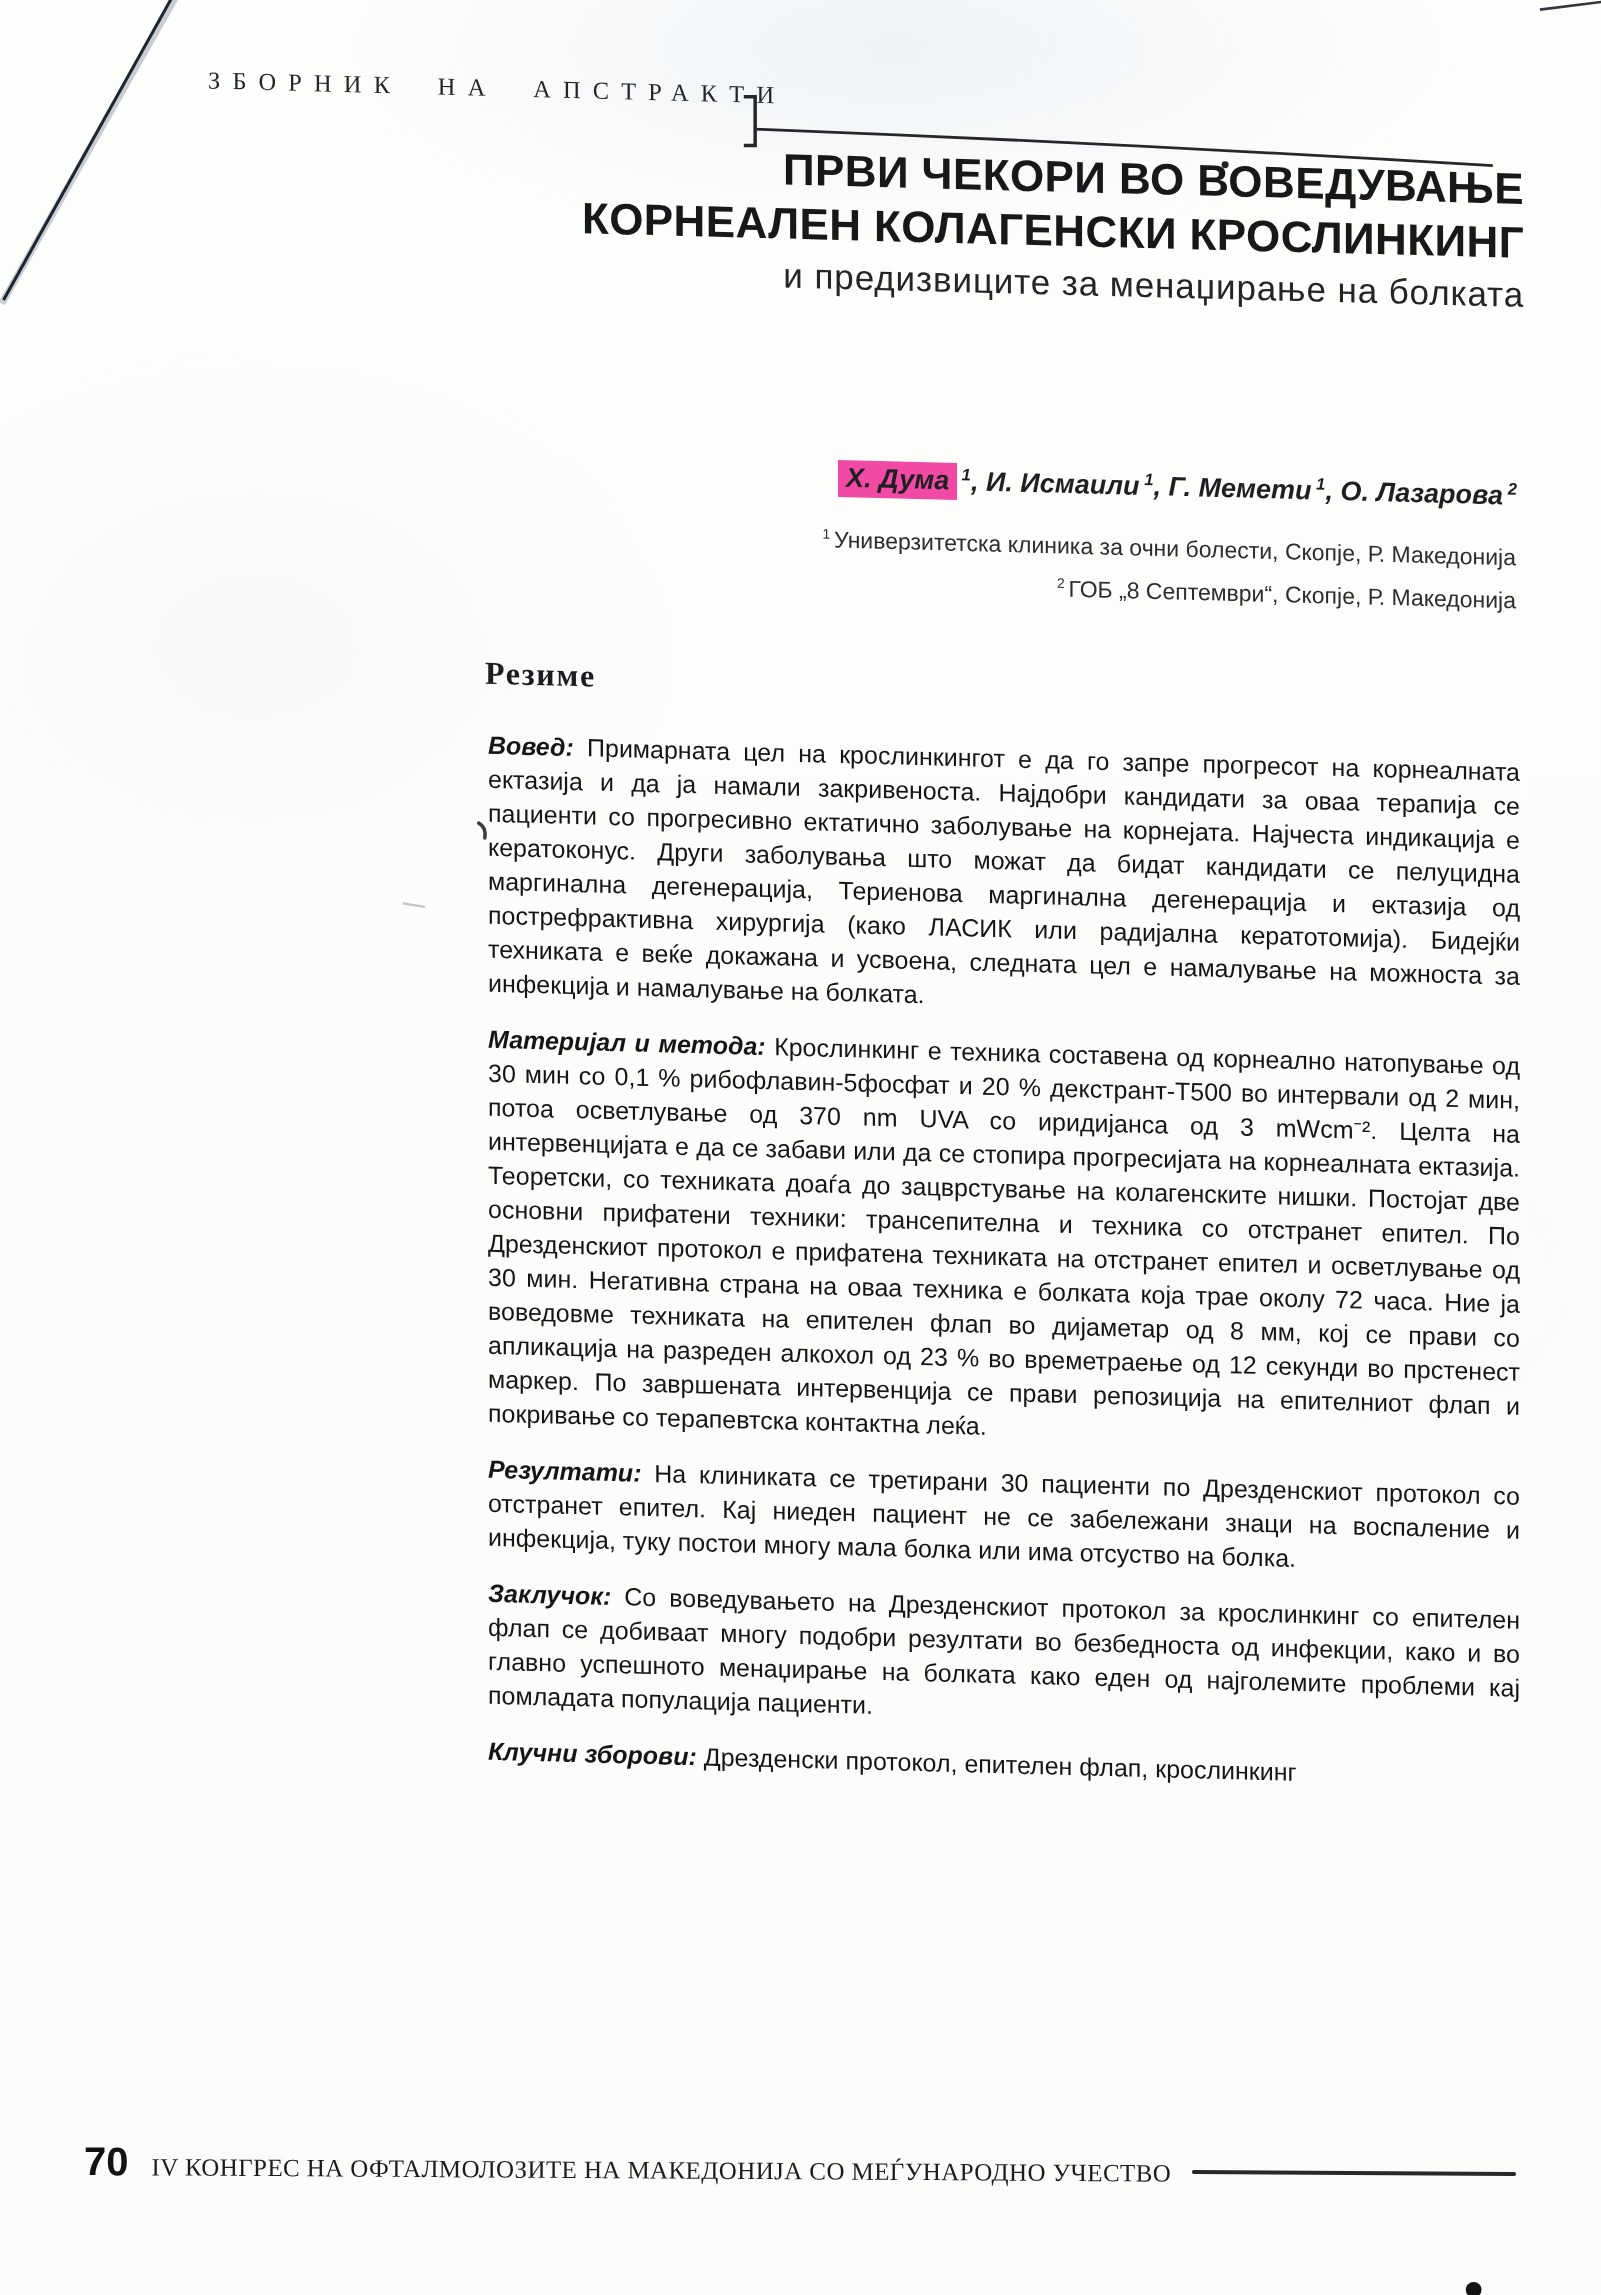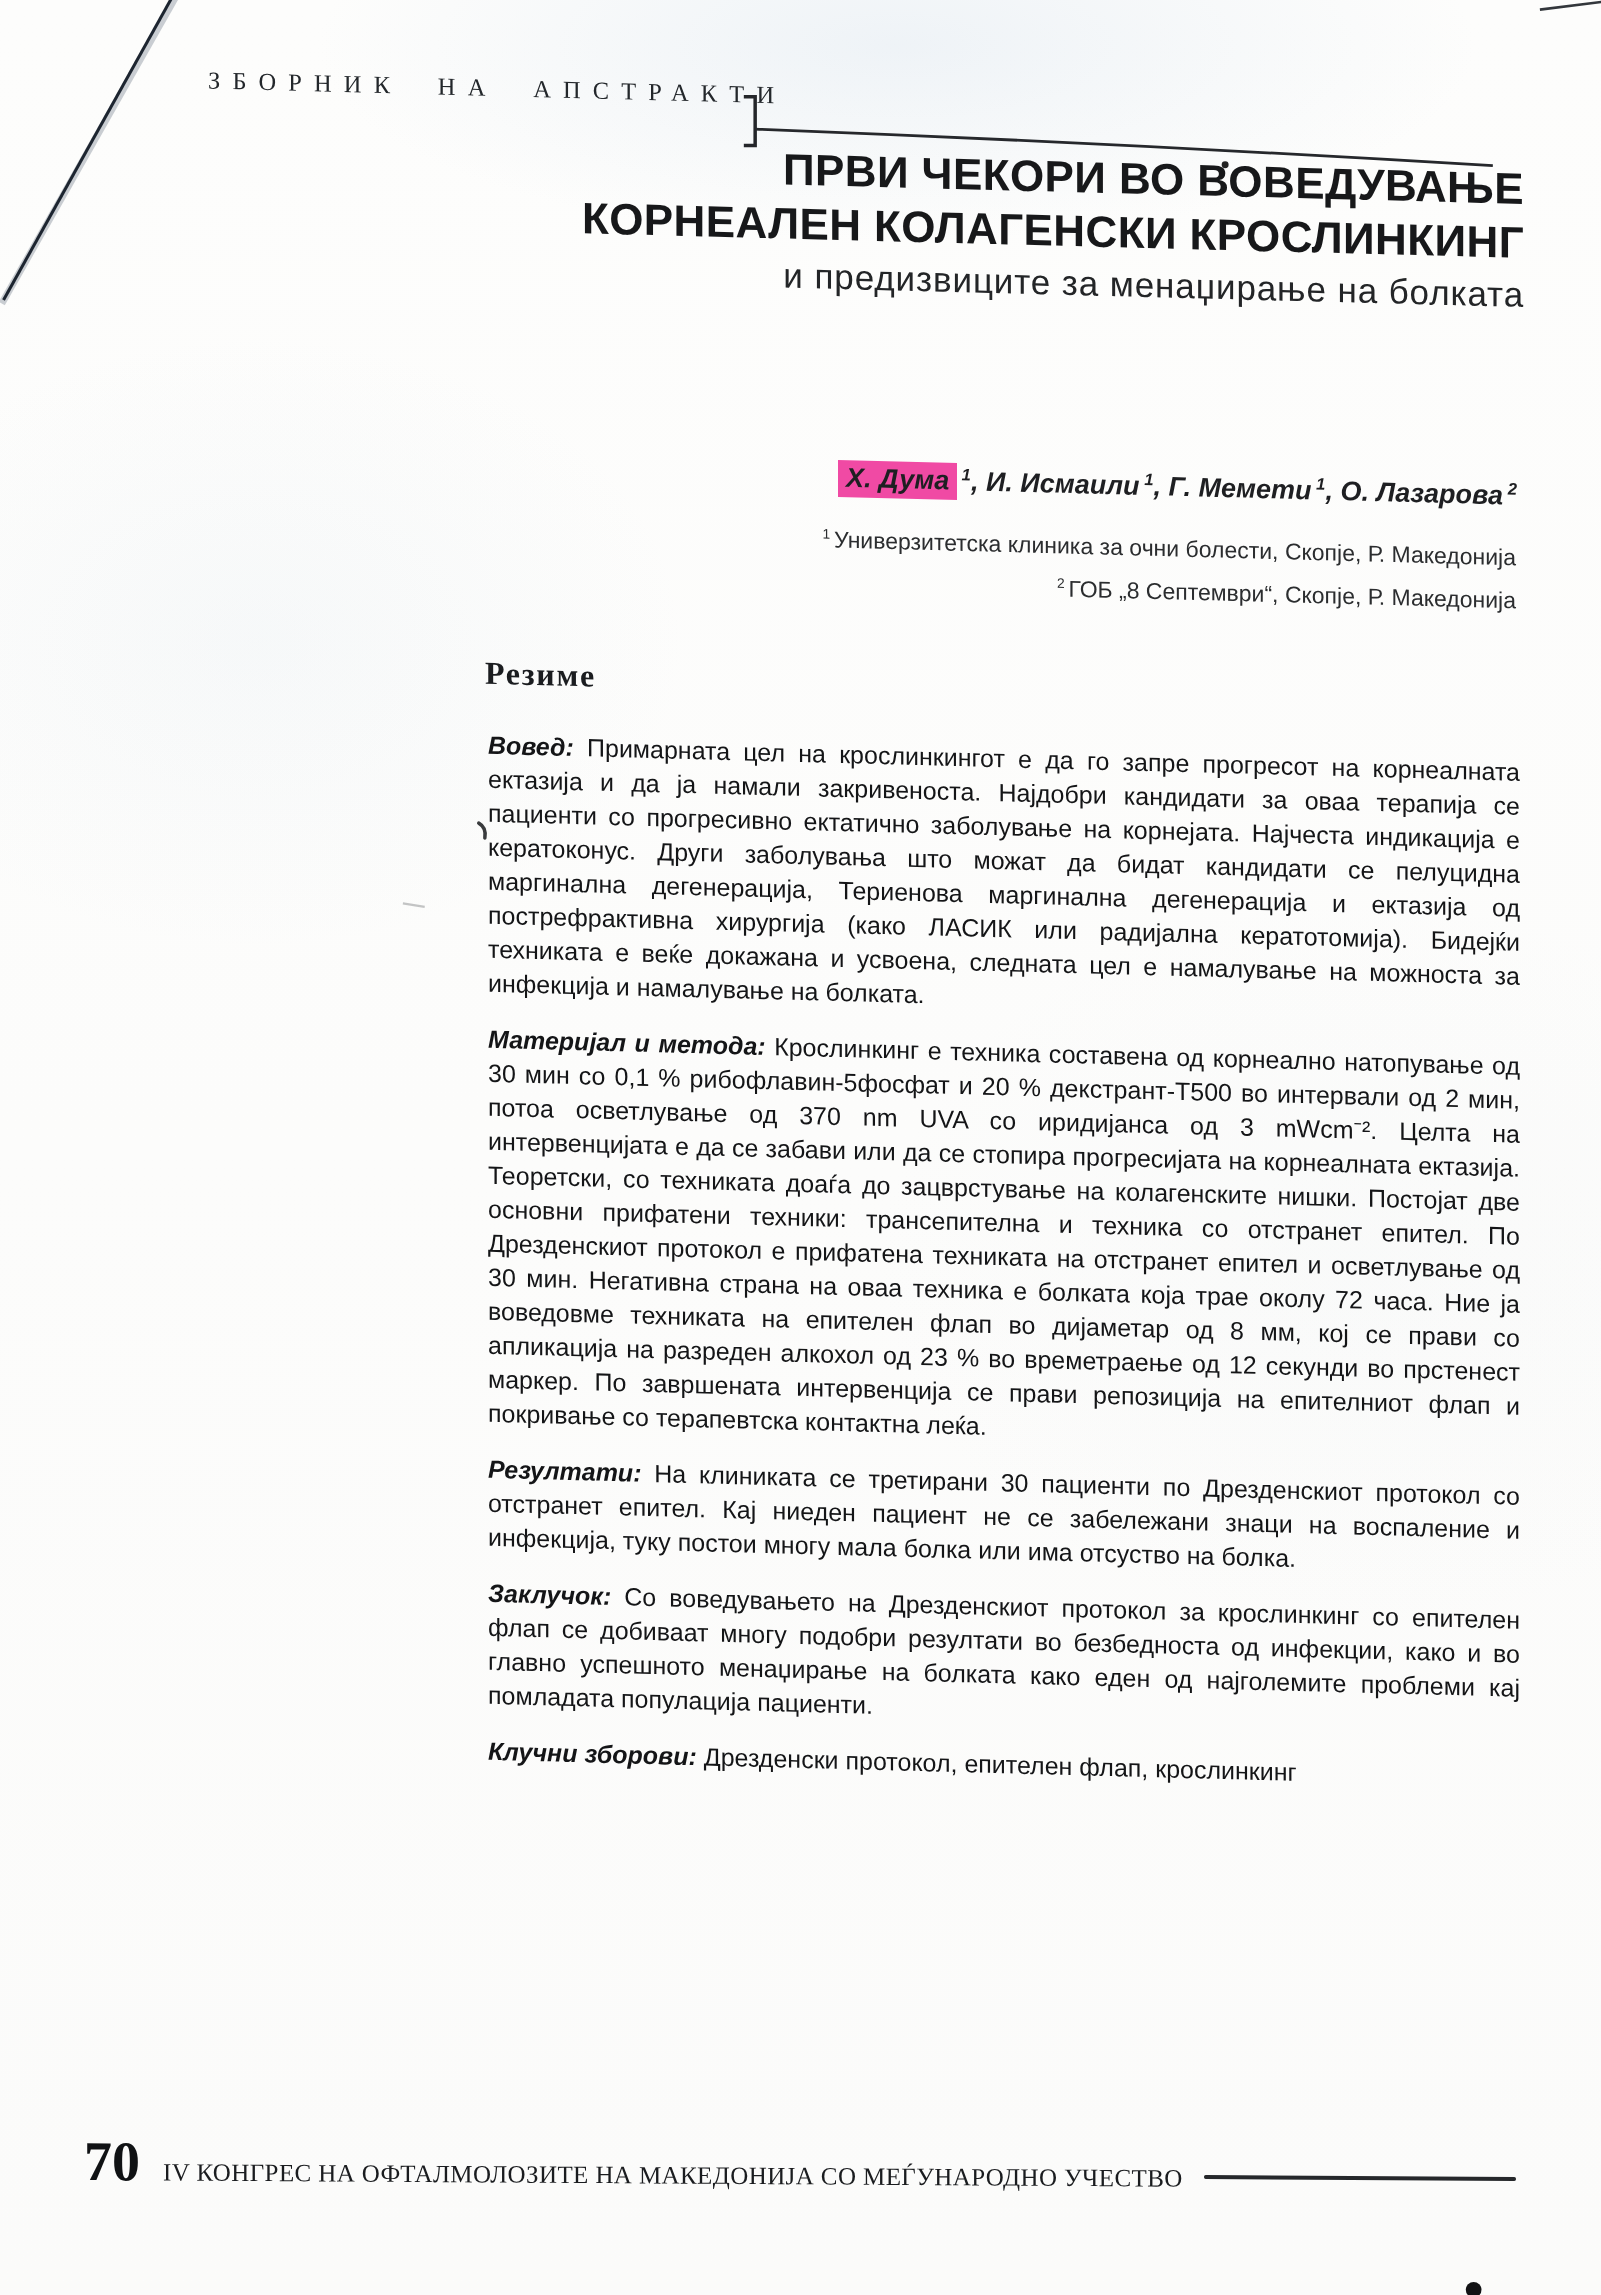--- a/index.html
+++ b/index.html
@@ -45,21 +45,21 @@
   .para{
     font-size:25px;line-height:34px;text-align:justify;
     color:#141517;margin:0 0 22px 0;
   }
   .para .lead{font-weight:bold;font-style:italic;}
   .footer{
     position:absolute;left:84px;top:2133px;width:1432px;
     transform:skewY(0.35deg);transform-origin:0 0;
     display:flex;align-items:baseline;
   }
-  .footer-page{font-family:Liberation Serif, serif;font-weight:bold;font-size:56px;color:#101214;line-height:1;}
+  .footer-page{font-family:Liberation Sans, sans-serif;font-weight:bold;font-size:40px;color:#101214;line-height:1;margin-top:8px;}
   .footer-text{
     font-family:"Liberation Serif",serif;font-size:25px;letter-spacing:0.4px;
     margin-left:23px;color:#1a1c1f;white-space:nowrap;
   }
   .footer-rule{flex:1;height:4.4px;background:#26282b;margin-left:21px;transform:translateY(-7.8px);border-radius:1.7px;}
   .artifacts{position:absolute;inset:0;pointer-events:none;}
 </style>
 </head>
 <body>
 

